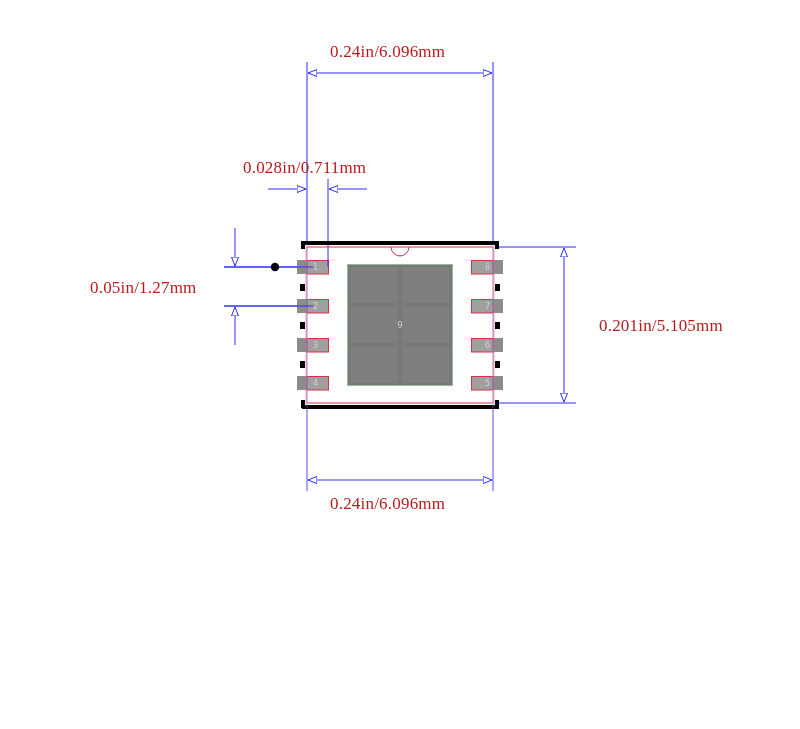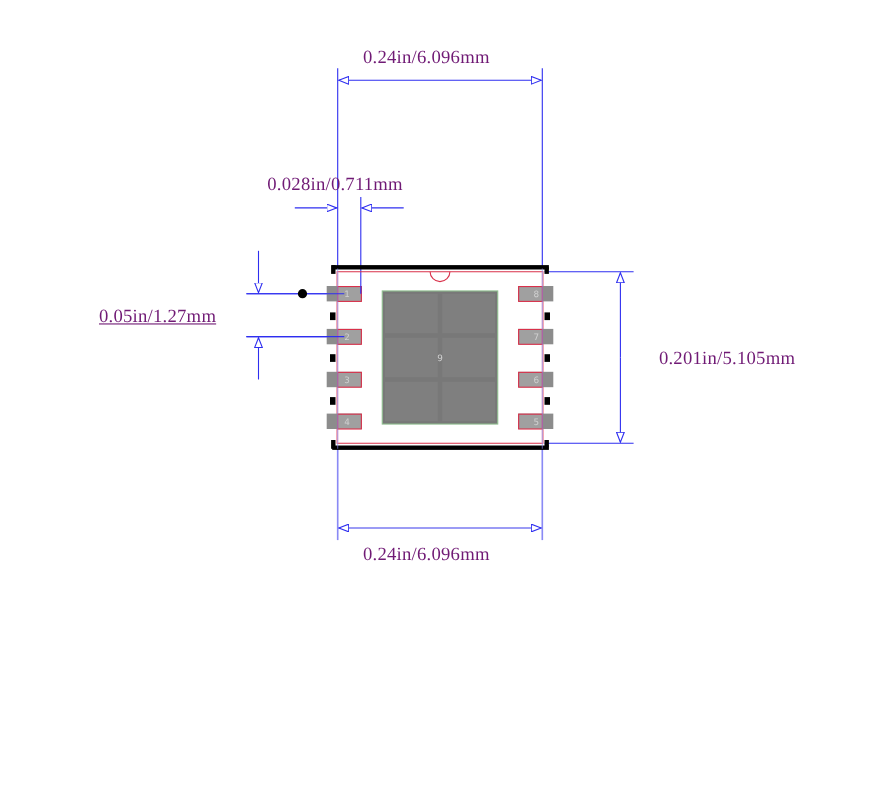--- a/index.html
+++ b/index.html
@@ -1,18 +1,18 @@
 <!DOCTYPE html>
 <html><head>
 <meta charset="utf-8">
 <style>
   html, body { margin: 0; padding: 0; background: #ffffff; }
   body { width: 800px; height: 729px; position: relative; overflow: hidden; font-family: "DejaVu Serif", "Liberation Serif", serif; }
   #canvas { position: absolute; left: 0; top: 0; }
-  .dim-label { position: absolute; color: #701a75; font-family: "Liberation Serif", "DejaVu Serif", serif; font-size: 17px; white-space: nowrap; line-height: 1; letter-spacing: 0.2px; }
+  .dim-label { position: absolute; color: #b91c1c; font-family: "Liberation Serif", "DejaVu Serif", serif; font-size: 17px; white-space: nowrap; line-height: 1; letter-spacing: 0.2px; }
   .pad-num { font-family: "DejaVu Sans", "Liberation Sans", sans-serif; font-size: 8px; fill: #d0d0d0; }
 </style>
 </head>
 <body>
 
 <svg id="canvas" width="800" height="729" viewBox="0 0 800 729" xmlns="http://www.w3.org/2000/svg">
   <defs>
     <marker id="arrowEnd" markerWidth="10" markerHeight="8" refX="9" refY="4" orient="auto" markerUnits="userSpaceOnUse">
       <path d="M0,0.5 L9,4 L0,7.5 Z" fill="#ffffff" stroke="#2e2ef0" stroke-width="1"></path>
     </marker>
@@ -138,15 +138,15 @@
   <line x1="307" y1="244" x2="307" y2="408" stroke="#8a8af5" stroke-width="1" opacity="0.6"></line>
   <line x1="493" y1="244" x2="493" y2="408" stroke="#8a8af5" stroke-width="1" opacity="0.6"></line>
   <line x1="224" y1="267" x2="313" y2="267" stroke="#2e2ef0" stroke-width="1"></line>
   <line x1="224" y1="306" x2="313" y2="306" stroke="#2e2ef0" stroke-width="1"></line>
 
   <circle cx="275" cy="267" r="4.2" fill="#000000"></circle>
 </svg>
 
 <div class="dim-label" style="left:330px; top:43px;">0.24in/6.096mm</div>
 <div class="dim-label" style="left:243px; top:159px;">0.028in/0.711mm</div>
-<div class="dim-label" style="left:90px; top:279px;text-decoration:underline;">0.05in/1.27mm</div>
+<div class="dim-label" style="left:90px; top:279px;">0.05in/1.27mm</div>
 <div class="dim-label" style="left:599px; top:317px;">0.201in/5.105mm</div>
 <div class="dim-label" style="left:330px; top:495px;">0.24in/6.096mm</div>
 
 </body></html>

